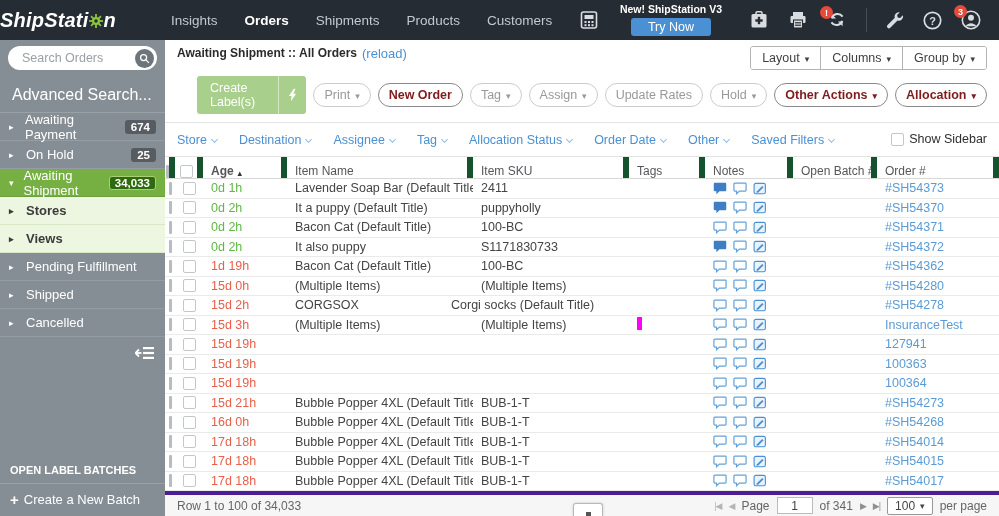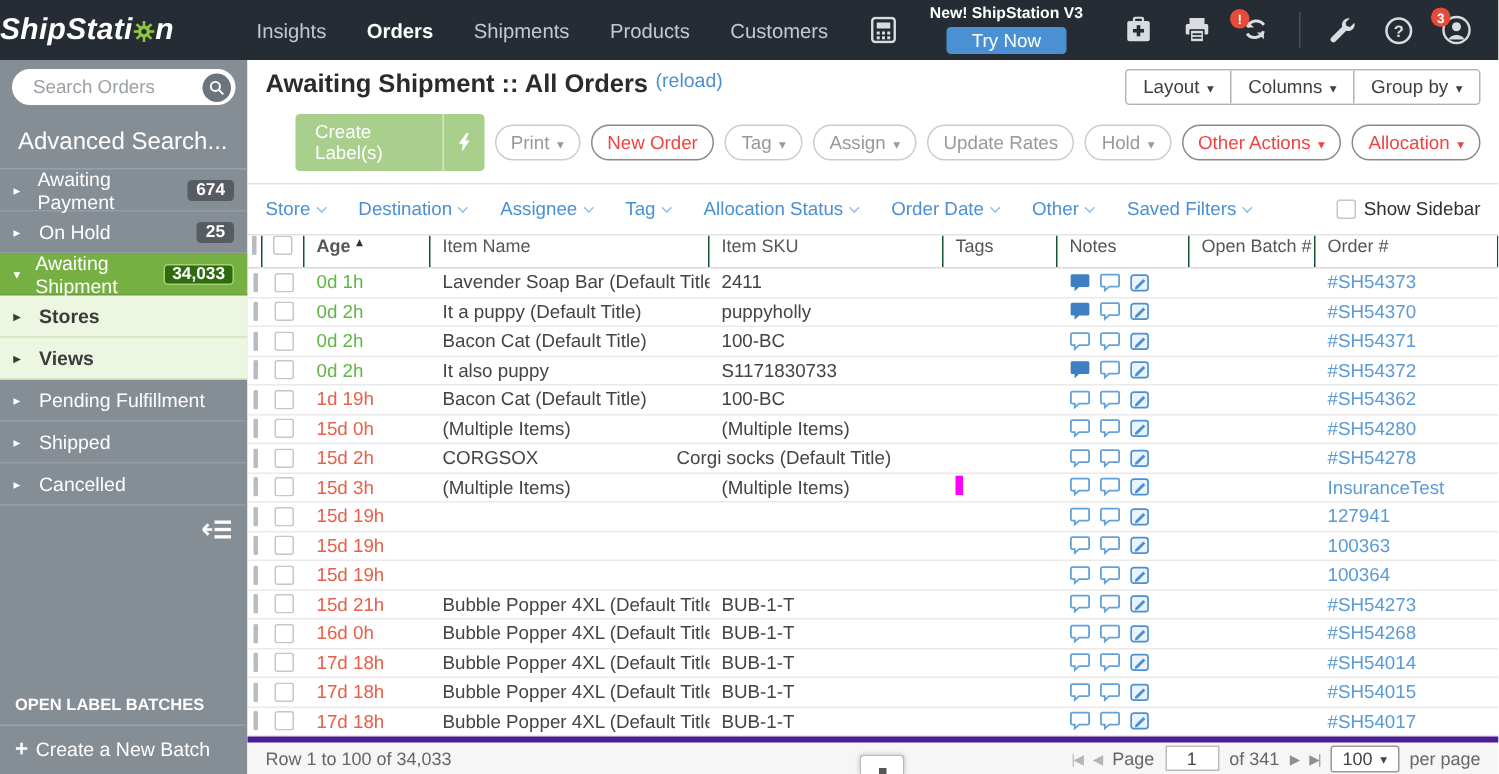--- a/index.html
+++ b/index.html
@@ -53,51 +53,51 @@
   .collapse-row{display:flex;justify-content:flex-end;padding:9px 10px;}
   .side-spacer{flex:1;}
   .batches-label{font-size:11px;font-weight:bold;padding:6px 10px 7px;border-bottom:1px solid #99a0a6;}
   .create-batch{font-size:13px;padding:8px 10px 9px;display:flex;gap:5px;align-items:center;cursor:pointer;}
   .plus-glyph{font-weight:bold;font-size:15px;line-height:1;}
 
   
   .main{flex:1;display:flex;flex-direction:column;background:#fff;min-width:0;min-height:0;}
   .main-header{padding:6px 12px 8px;border-bottom:1px solid #e3e3e3;}
   .title-row{display:flex;align-items:flex-start;}
-  .page-title{font-size:17px;font-weight:bold;color:#2b2b2b;line-height:1.2;text-align:right;}
+  .page-title{font-size:12px;font-weight:bold;color:#2b2b2b;line-height:1.2;text-align:right;}
   .reload{color:#4a90d2;font-size:13px;font-weight:normal;margin-left:5px;cursor:pointer;}
   .view-group{margin-left:auto;display:flex;border:1px solid #b3b3b3;border-radius:3px;overflow:hidden;}
   .view-btn{padding:4px 11px;font-size:12.5px;color:#3f3f3f;border-left:1px solid #b3b3b3;
     background:#fff;cursor:pointer;white-space:nowrap;}
   .view-btn:first-child{border-left:none;}
   .toolbar{display:flex;gap:7px;margin-top:6px;align-items:center;padding-left:20px;}
   .btn{border:1px solid #ccc;border-radius:12px;background:#fff;font-size:12.5px;
     padding:4px 10px;color:#999;cursor:pointer;white-space:nowrap;}
-  .btn.strong{border-color:#8a8a8a;color:#ef4444;}
+  .btn.strong{border-color:#8a8a8a;color:#7f1d1d;font-weight:bold;}
   .btn-create{background:#a9cf8c;color:#fff;border-radius:3px;display:flex;
     align-items:stretch;overflow:hidden;cursor:pointer;}
   .btn-create .lbl{padding:5px 13px;font-size:12.5px;}
   .btn-create .bolt{border-left:1px solid rgba(255,255,255,.5);padding:0 9px;
     display:flex;align-items:center;}
   .caret{font-size:9px;margin-left:5px;}
 
   
   .filterbar{display:flex;align-items:center;padding:7px 12px 8px;border-bottom:1px solid #e3e3e3;}
   .filter-link{color:#4a90d2;font-size:12.5px;margin-right:22px;cursor:pointer;white-space:nowrap;}
   .chev{display:inline-block;width:5px;height:5px;border-right:1.5px solid #93bde5;
     border-bottom:1.5px solid #93bde5;transform:rotate(45deg);margin-left:5px;vertical-align:2px;}
   .show-sidebar{margin-left:auto;display:flex;align-items:center;gap:5px;
     font-size:12.5px;color:#2f2f2f;cursor:pointer;}
   input[type=checkbox].cb{appearance:none;-webkit-appearance:none;width:13px;height:13px;
     border:1px solid #c2c7cb;border-radius:2px;background:#fff;margin:0;cursor:pointer;}
 
   
   .grid{flex:1;display:flex;flex-direction:column;min-height:0;overflow:hidden;}
   .grid-header{flex:0 0 22px;display:flex;align-items:stretch;border-bottom:1px solid #d8d8d8;}
-  .grid-header .cell{display:flex;align-items:flex-start;border-right:1px solid #14532d;
+  .grid-header .cell{display:flex;align-items:flex-end;border-right:6px solid #14532d;
     font-size:12px;color:#55565a;cursor:pointer;}
   .grid-header .cell.hcol,.grid-header .cell.ckcol{cursor:default;}
   .grid-body{flex:1;display:flex;flex-direction:column;min-height:0;}
   .grid-row{flex:1;display:flex;align-items:center;border-bottom:1px solid #eaeaea;min-height:0;}
   .cell{padding:0 8px;white-space:nowrap;overflow:hidden;font-size:12.5px;color:#444;}
   .hcol{flex:0 0 10px;padding:0;display:flex;align-items:center;justify-content:center;}
   .hbar{width:3px;height:13px;background:#b6bcc1;border-radius:1px;}
   .ckcol{flex:0 0 28px;padding:0;display:flex;align-items:center;justify-content:center;}
   .age-fresh{color:#61b746;}
   .age-late{color:#e8604a;}

